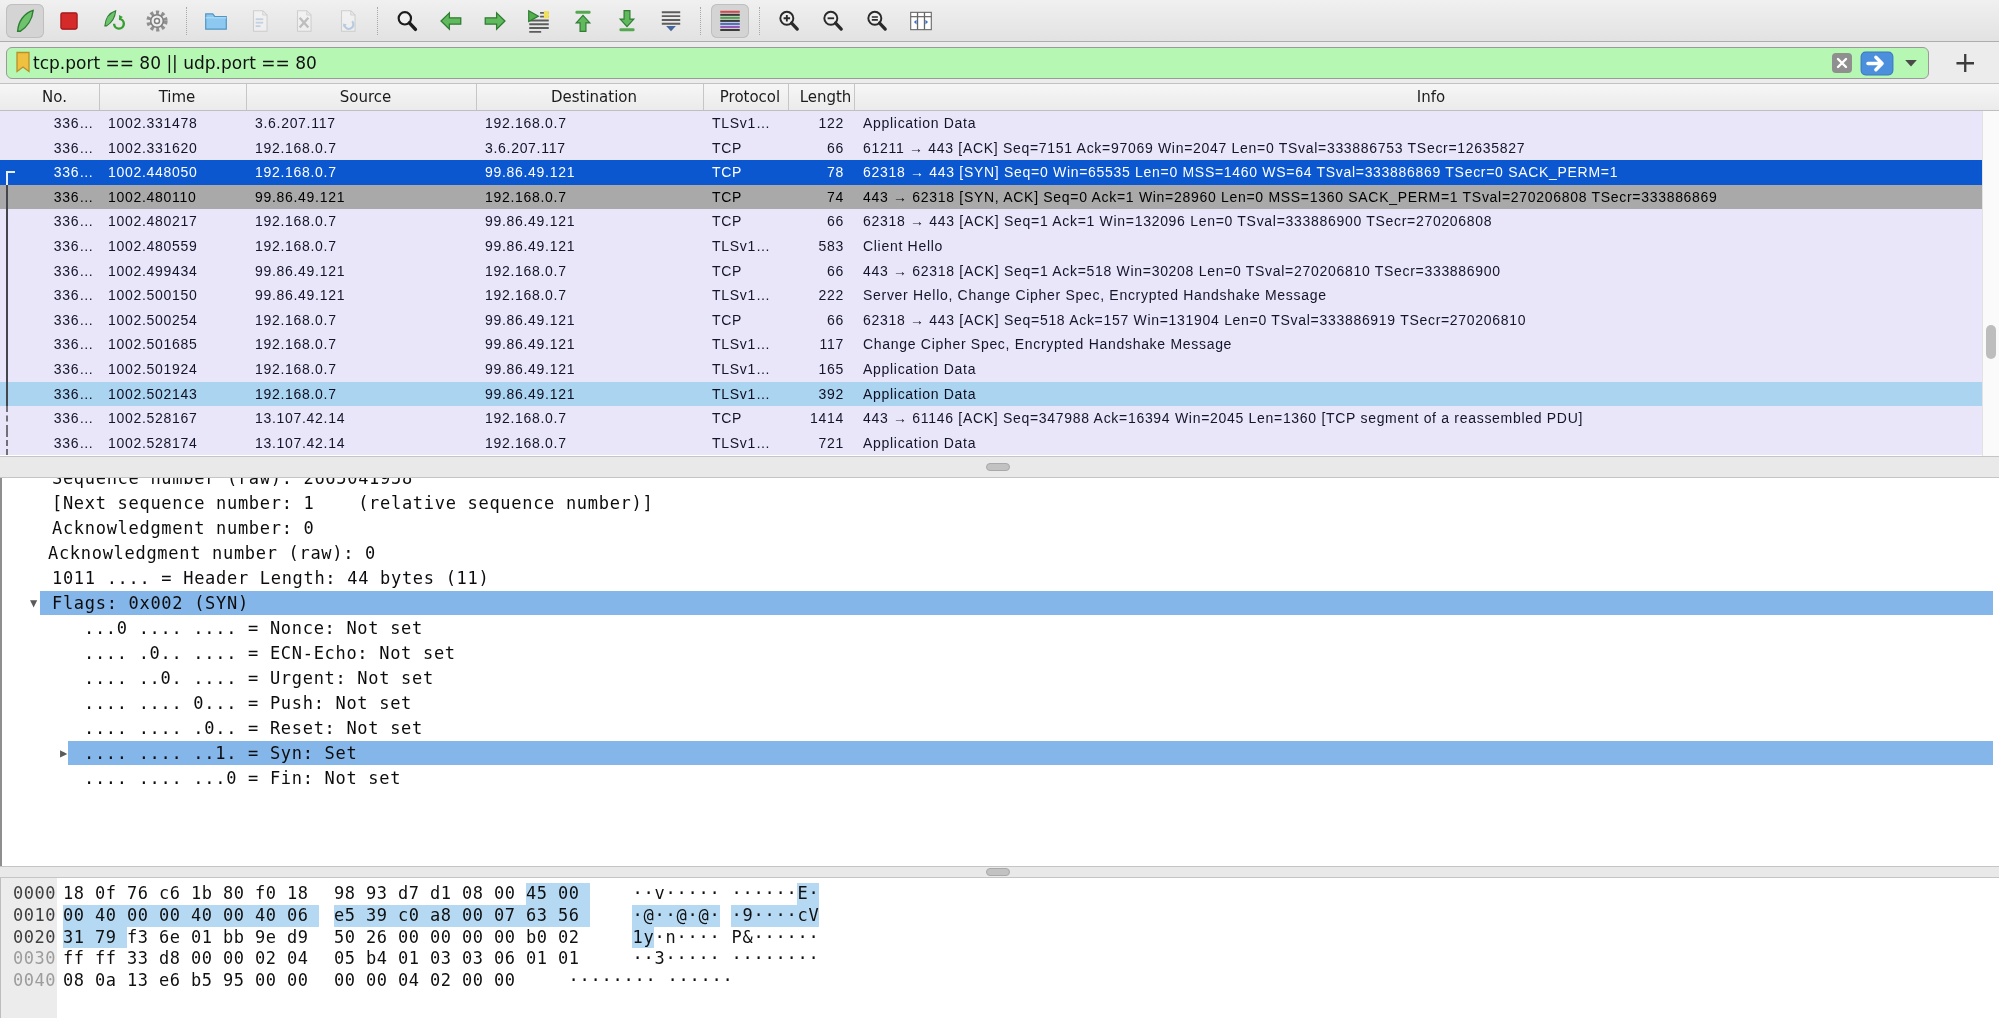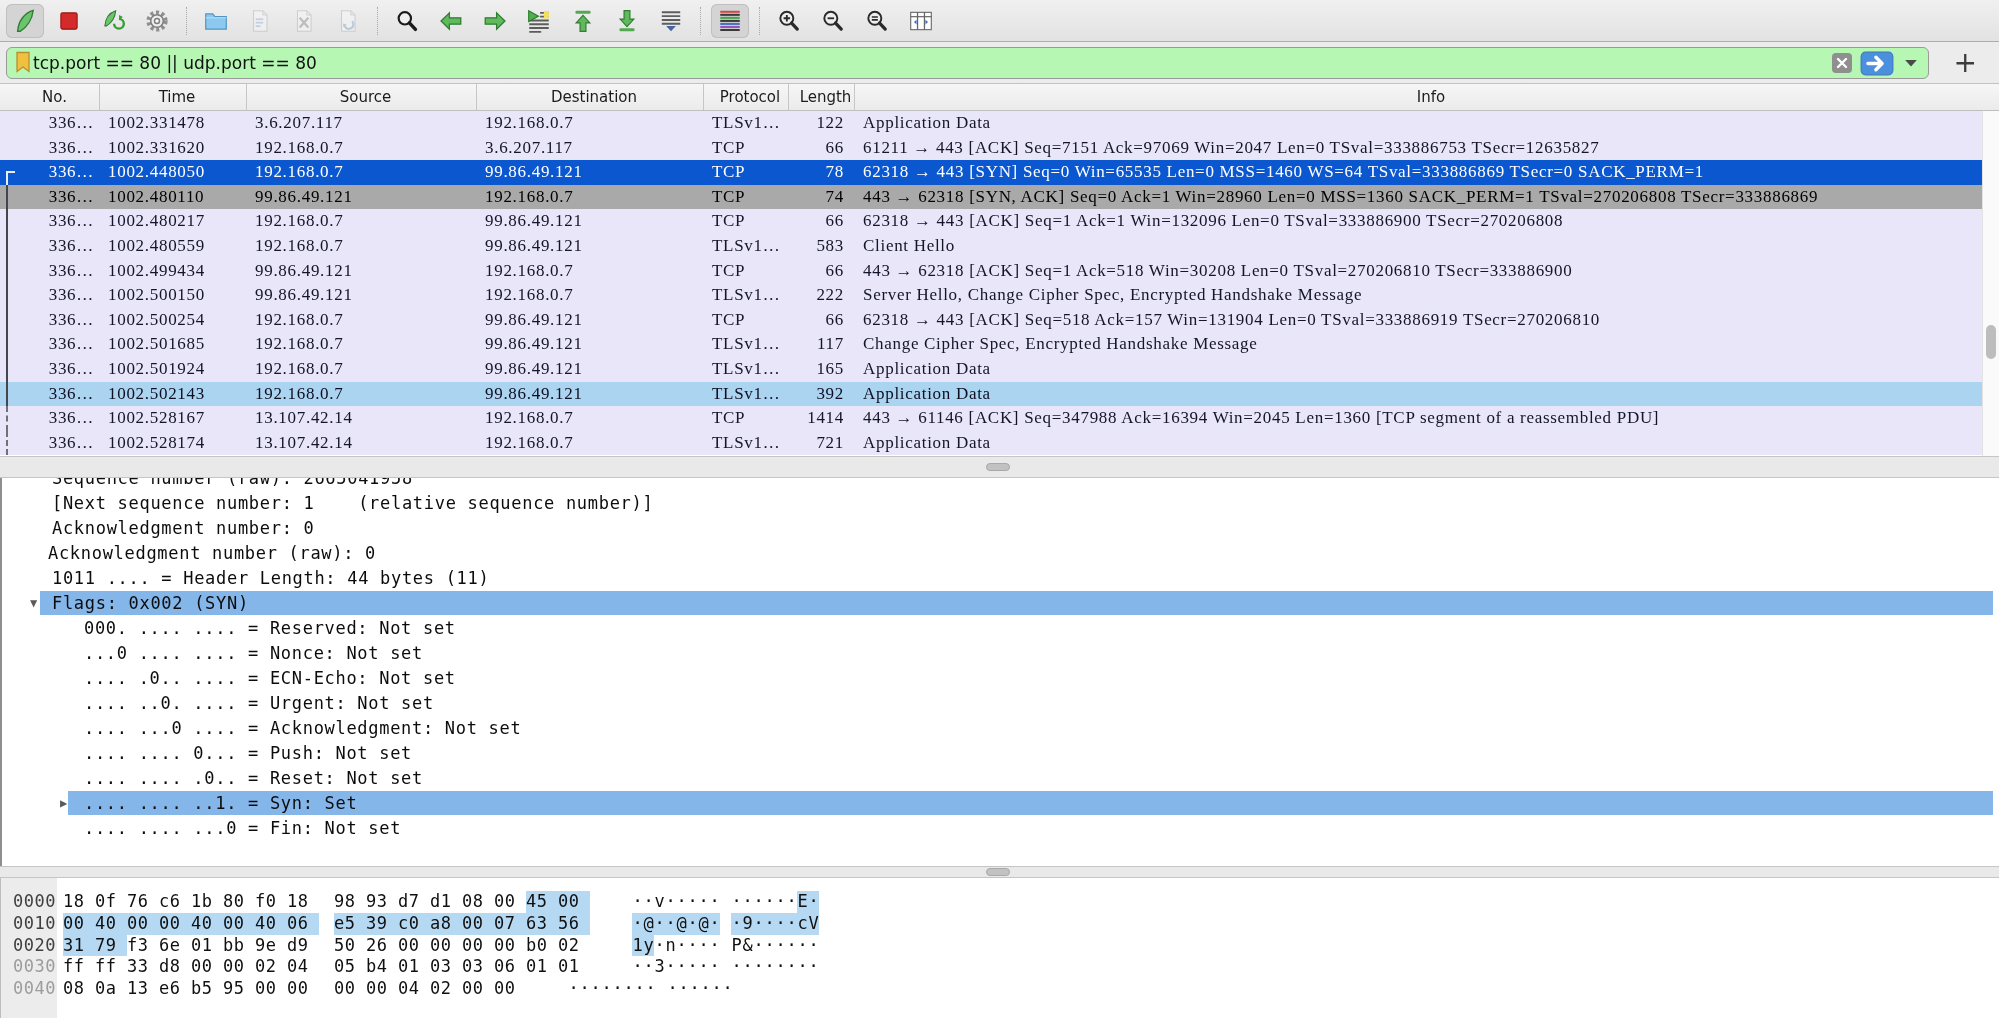--- a/index.html
+++ b/index.html
@@ -41,22 +41,22 @@
   
   .plist { position:absolute; left:0; top:84px; width:100%; height:372px; background:#ffffff; }
   .phead { display:grid; grid-template-columns:100px 147px 230px 227px 85px 66px minmax(0,1fr);
     height:27px; background:linear-gradient(#f6f6f6,#ebebeb); border-bottom:1px solid #bfbfbf;text-align:center; }
   .hcell { font-size:15px; color:#1c1c1c; line-height:26px; padding-left:8px;
     border-right:1px solid #c6c6c6; overflow:hidden; white-space:nowrap; }
   .hcell:first-child { padding-left:10px; }
   .hcell:last-child { border-right:none; }
   .prows { position:absolute; left:0; right:17px; top:27px; bottom:0; overflow:hidden; }
   .prow { display:grid; grid-template-columns:100px 147px 230px 227px 85px 66px minmax(0,1fr);
-    height:24.6px; line-height:24.6px; font-family:Liberation Serif, serif;
-    font-size:17px; letter-spacing:.7px; color:#14142a; background:#e8e6f8; position:relative; }
+    height:24.6px; line-height:24.6px; font-family:Liberation Sans, sans-serif;
+    font-size:14px; letter-spacing:.7px; color:#14142a; background:#e8e6f8; position:relative; }
   .prow.v-selected { background:#0b57d0; color:#ffffff; }
   .prow.v-gray { background:#a9a9a9; color:#000000; }
   .prow.v-lightblue { background:#abd4f0; color:#0e0e22; }
   .c { overflow:hidden; white-space:pre; padding-left:8px; }
   .c.no { text-align:right; padding-right:6px; padding-left:0; position:relative; }
   .c.len { text-align:right; padding-right:11px; padding-left:0; }
   .mark { position:absolute; left:6px; top:0; bottom:0; width:9px; }
   .m-first { top:45%; border-left:2px solid #45454e; border-top:2px solid #45454e; }
   .v-selected .m-first { border-color:#e8eef8; }
   .m-line { border-left:2px solid #45454e; }
@@ -82,21 +82,21 @@
   .dline.cut { margin-top:-12px; }
   .dbar { position:absolute; top:0; bottom:1px; right:6px; background:#84b6ea; }
   .dexp { position:absolute; top:0; font-size:12px; color:#5a5a5a; z-index:2; }
   .dtxt { position:absolute; top:0; z-index:2; }
 
   
   .hexpane { position:absolute; left:0; top:878px; width:100%; height:140px; background:#ffffff;
     border-left:1px solid #bdbdbd; font-family:"DejaVu Sans Mono", monospace; font-size:17px;
     color:#101010; }
   .hexgutter { position:absolute; left:0; top:0; bottom:0; width:56px; background:#ececec; }
-  .hexlines { position:relative; padding-top:5px;margin-top:8px; }
+  .hexlines { position:relative; padding-top:5px; }
   .hxrow { height:21.8px; line-height:21.8px; white-space:pre; }
   .off { display:inline-block; width:44px; margin-left:12px; color:#3f3f3f; letter-spacing:.5px; }
   .off.dim { color:#9c9c9c; }
   .hb { display:inline-block; width:32px; letter-spacing:.5px; }
   .hb.first { margin-left:6px; }
   .hgap { display:inline-block; width:15px; }
   .ha { display:inline-block; width:11px; text-align:center; }
   .ha.first { margin-left:42px; }
   .agap { display:inline-block; width:11px; }
   .hl { background:#b5d8f3; }
@@ -472,25 +472,23 @@
     <div class="grip"></div>
   </div>
 
   <div class="details" id="details">
       <div class="dline cut"><span class="dtxt" style="left: 50px;">Sequence number (raw): 2665041958</span></div>
       <div class="dline"><span class="dtxt" style="left: 50px;">[Next sequence number: 1    (relative sequence number)]</span></div>
       <div class="dline"><span class="dtxt" style="left: 50px;">Acknowledgment number: 0</span></div>
       <div class="dline"><span class="dtxt" style="left: 46px; text-align: center;">Acknowledgment number (raw): 0</span></div>
       <div class="dline"><span class="dtxt" style="left: 50px;">1011 .... = Header Length: 44 bytes (11)</span></div>
       <div class="dline"><span class="dbar" style="left: 38px;"></span><span class="dexp" style="left: 28px;">▼</span><span class="dtxt" style="left: 50px;">Flags: 0x002 (SYN)</span></div>
-      <div class="dline"><span class="dtxt" style="left: 82px;">000. .... .... = Reserved: Not set</span></div>
       <div class="dline"><span class="dtxt" style="left: 82px;">...0 .... .... = Nonce: Not set</span></div>
       <div class="dline"><span class="dtxt" style="left: 82px;">.... .0.. .... = ECN-Echo: Not set</span></div>
       <div class="dline"><span class="dtxt" style="left: 82px;">.... ..0. .... = Urgent: Not set</span></div>
-      <div class="dline"><span class="dtxt" style="left: 82px;">.... ...0 .... = Acknowledgment: Not set</span></div>
       <div class="dline"><span class="dtxt" style="left: 82px;">.... .... 0... = Push: Not set</span></div>
       <div class="dline"><span class="dtxt" style="left: 82px;">.... .... .0.. = Reset: Not set</span></div>
       <div class="dline"><span class="dbar" style="left: 66px;"></span><span class="dexp" style="left: 58px;">▶</span><span class="dtxt" style="left: 82px;">.... .... ..1. = Syn: Set</span></div>
       <div class="dline"><span class="dtxt" style="left: 82px;">.... .... ...0 = Fin: Not set</span></div>
     </div>
 
   <div class="split s2">
     <div class="grip"></div>
   </div>
 

